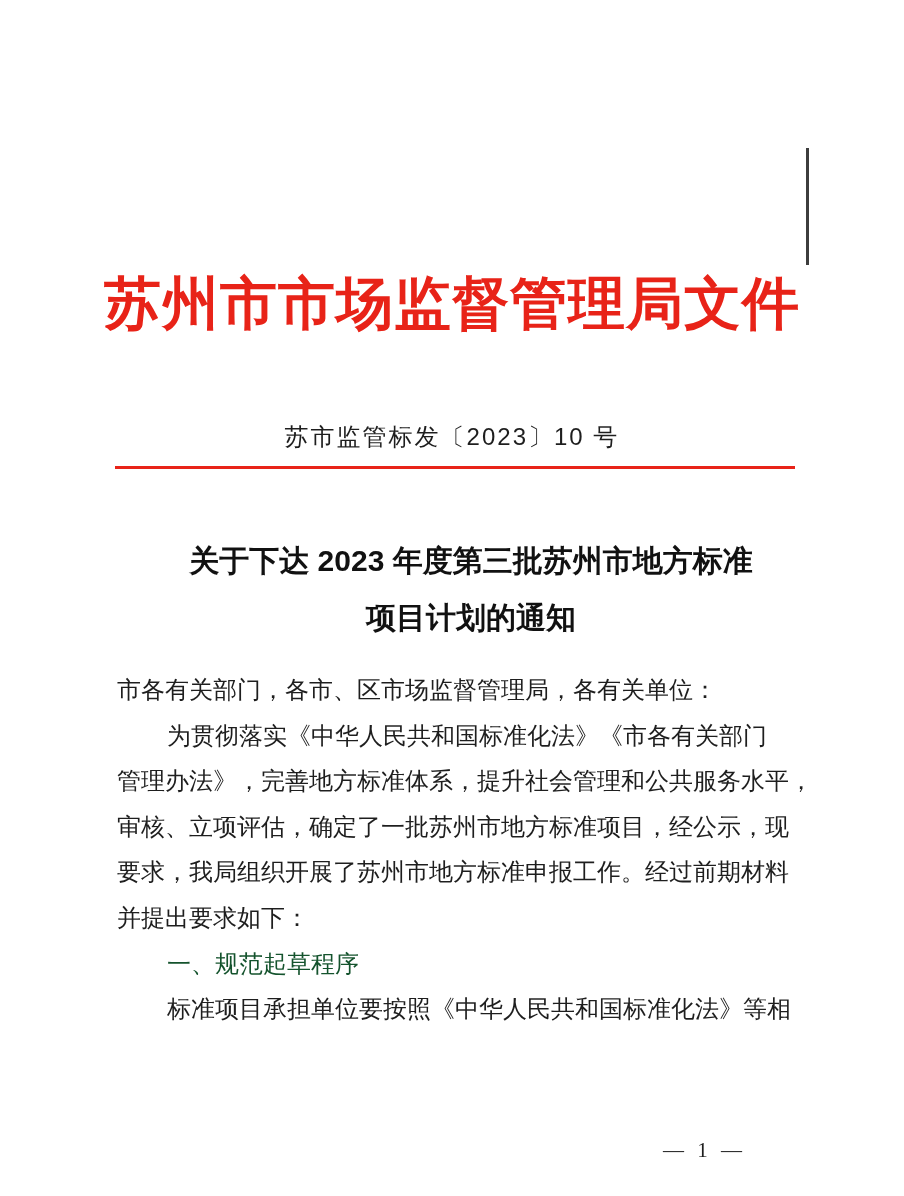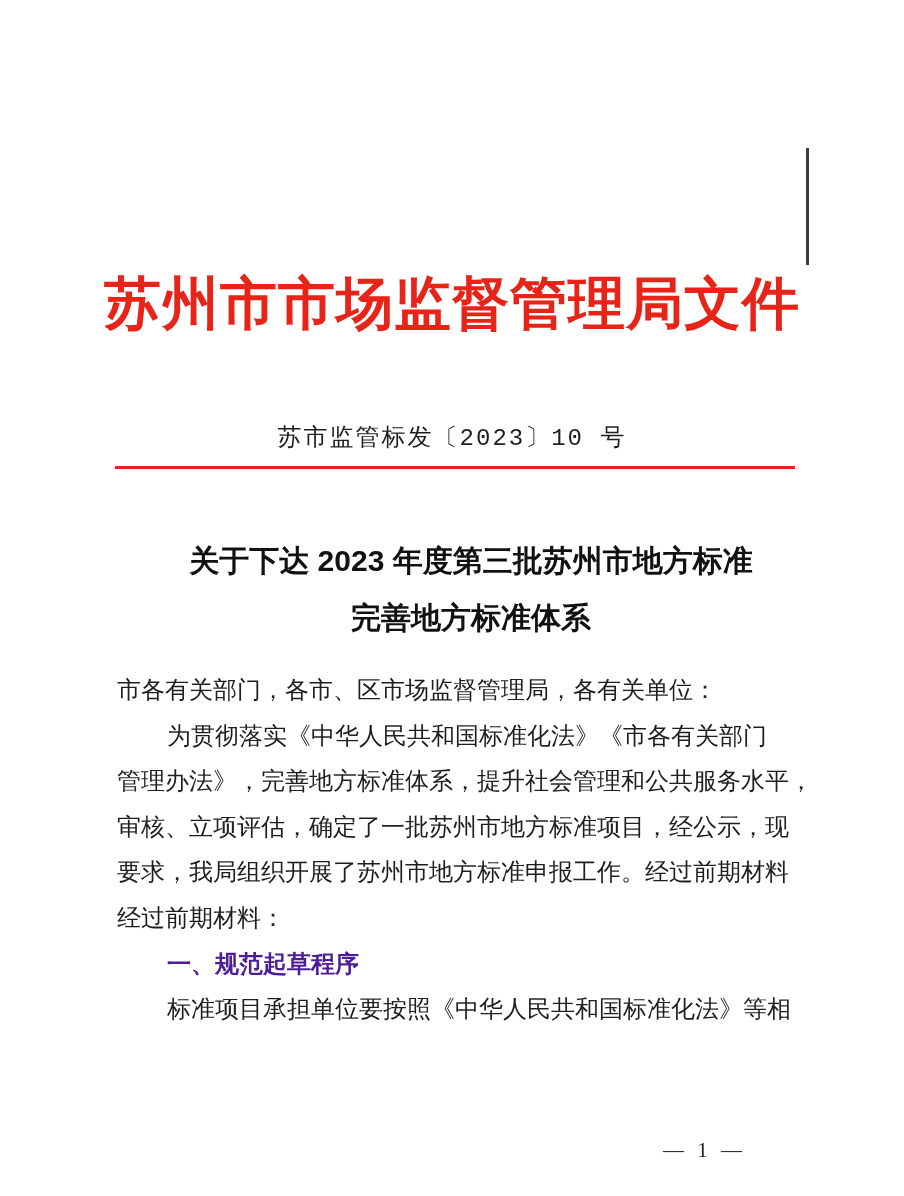--- a/index.html
+++ b/index.html
@@ -29,21 +29,21 @@
     font-size: 57px;
     line-height: 72px;
     letter-spacing: 1px;
     color: var(--accent-red);
     white-space: nowrap;
   }
   .doc-number {
     position: absolute;
     top: 421px; left: 0; width: 100%;
     text-align: center;
-    font-family: Liberation Mono, monospace;
+    font-family: Liberation Sans, sans-serif;
     font-size: 24px;
     letter-spacing: 2px;
     color: var(--ink);
   }
   .red-rule {
     position: absolute;
     top: 466px; left: 115px;
     width: 680px; height: 3px;
     background: var(--accent-red);
   }
@@ -67,22 +67,22 @@
     color: var(--ink);
   }
   .body-text .line {
     height: 45.5px;
     line-height: 45.5px;
     white-space: nowrap;
   }
   .indent { padding-left: 50px; }
   .section-heading {
     font-family: "Liberation Sans", "DejaVu Sans", sans-serif;
-    font-weight: bold;
-    color: #4c1d95;
+    font-weight: normal;
+    color: #14532d;
   }
   .page-number {
     position: absolute;
     top: 1138px; right: 158px;
     font-family: "Liberation Serif", "DejaVu Serif", serif;
     font-size: 21px;
     letter-spacing: 4px;
     color: var(--ink);
     white-space: nowrap;
   }
@@ -95,29 +95,29 @@
   <div class="scan-mark"></div>
 
   <div class="header-title">苏州市市场监督管理局文件</div>
 
   <div class="doc-number">苏市监管标发〔2023〕10 号</div>
 
   <div class="red-rule"></div>
 
   <div class="doc-title">
     <div>关于下达 2023 年度第三批苏州市地方标准</div>
-    <div>完善地方标准体系</div>
+    <div>项目计划的通知</div>
   </div>
 
   <div class="body-text">
     <div class="line">市各有关部门，各市、区市场监督管理局，各有关单位：</div>
     <div class="line indent">为贯彻落实《中华人民共和国标准化法》《市各有关部门</div>
     <div class="line">管理办法》，完善地方标准体系，提升社会管理和公共服务水平，</div>
     <div class="line">审核、立项评估，确定了一批苏州市地方标准项目，经公示，现</div>
     <div class="line">要求，我局组织开展了苏州市地方标准申报工作。经过前期材料</div>
-    <div class="line">经过前期材料：</div>
+    <div class="line">并提出要求如下：</div>
     <div class="line indent section-heading">一、规范起草程序</div>
     <div class="line indent">标准项目承担单位要按照《中华人民共和国标准化法》等相</div>
   </div>
 
   <div class="page-number">— 1 —</div>
 
 </div>
 
 </body></html>

